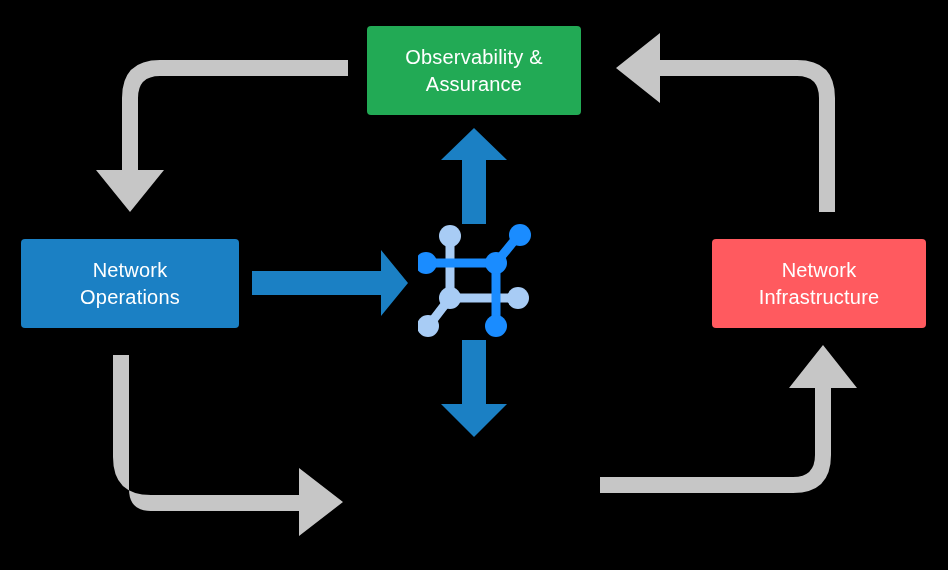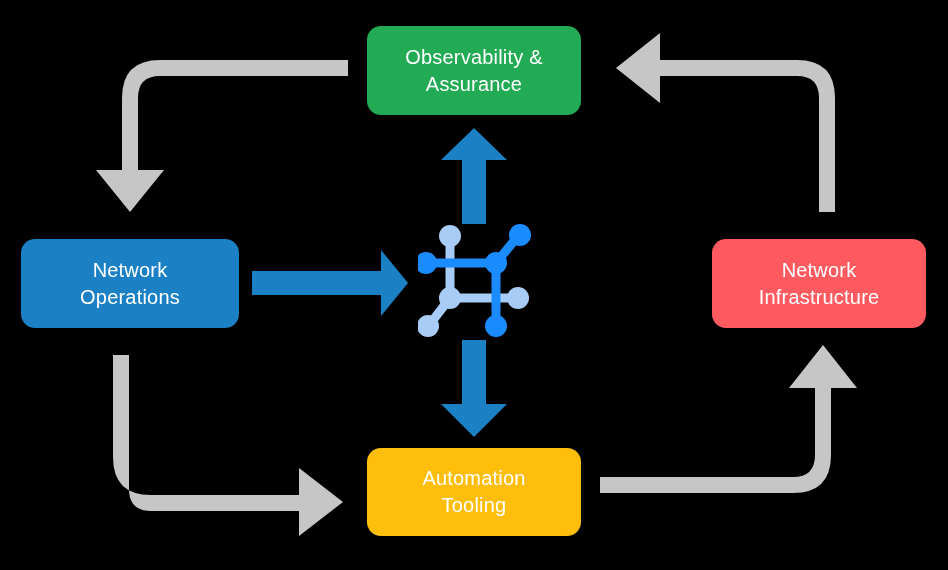--- a/index.html
+++ b/index.html
@@ -18,21 +18,21 @@
     width: 948px;
     height: 570px;
     background: #000000;
   }
   .node-box {
     position: absolute;
     display: flex;
     align-items: center;
     justify-content: center;
     text-align: center;
-    border-radius: 14px;
+    border-radius: 4px;
     color: #ffffff;
     font-size: 20px;
     line-height: 1.35;
     font-weight: 400;
     letter-spacing: 0.2px;
     box-sizing: border-box;
     padding: 18px 10px;
     z-index: 4;
   }
   #box-observability {
@@ -142,18 +142,14 @@
   <div class="node-box" id="box-network-operations">
     <span class="box-label">Network
 Operations</span>
   </div>
 
   <div class="node-box" id="box-network-infrastructure">
     <span class="box-label">Network
 Infrastructure</span>
   </div>
 
-  <div class="node-box" id="box-automation-tooling">
-    <span class="box-label">Automation
-Tooling</span>
-  </div>
 
 </div>
 
 </body></html>

